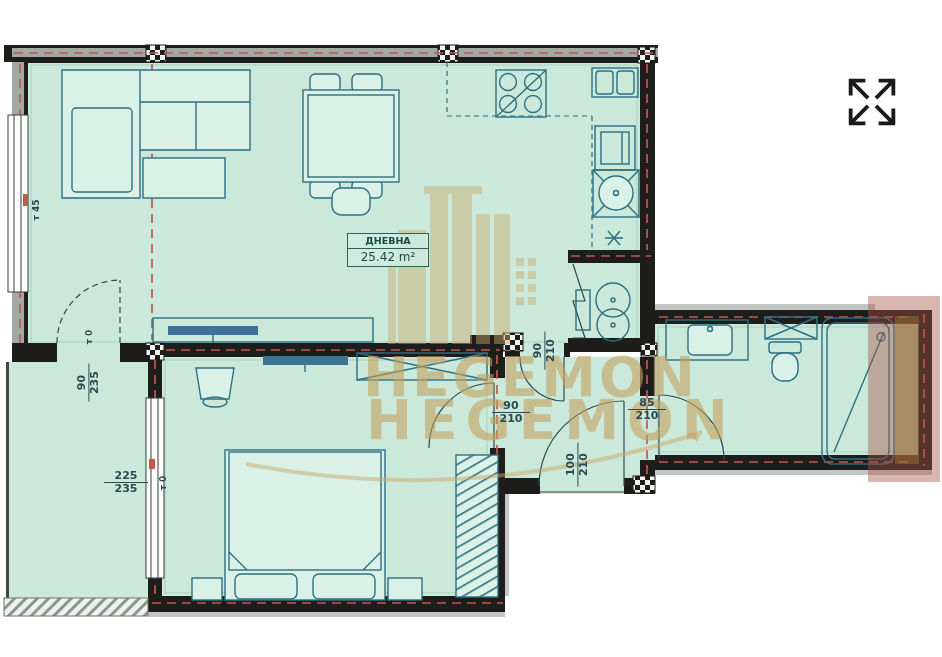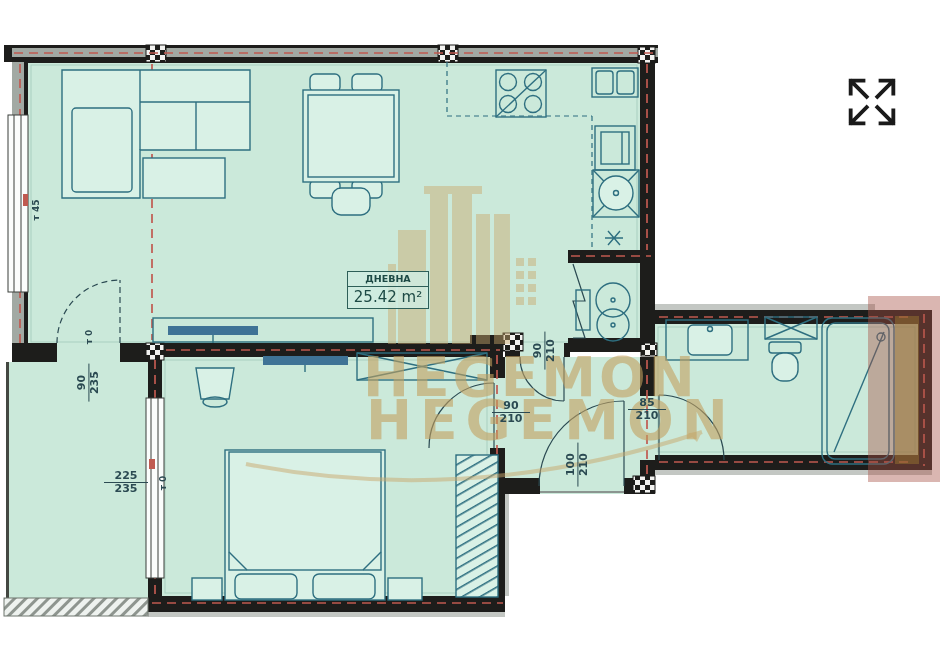--- a/index.html
+++ b/index.html
@@ -26,21 +26,21 @@
   .dashfur{fill:none;stroke:var(--line-teal);stroke-width:1.2;stroke-dasharray:5 4;}
   .doorarc{fill:none;stroke:#2b4a52;stroke-width:1.2;}
   .doordash{fill:none;stroke:#2b4a52;stroke-width:1.2;stroke-dasharray:6 4;}
   .gold{fill:var(--watermark-gold);}
   .goldline{fill:none;stroke:var(--watermark-gold);stroke-width:4;}
   
   .roomlabel{position:absolute;border:1.5px solid #2e5f58;background:rgba(208,236,224,.85);
              color:var(--label-ink);text-align:center;z-index:6;}
   .roomlabel .nm{display:block;font-weight:700;font-size:9.5px;line-height:1.25;
                  border-bottom:1.5px solid #2e5f58;padding:1px 4px;white-space:nowrap;}
-  .roomlabel .ar{display:block;font-size:15px;line-height:1.3;padding:1px 4px;white-space:nowrap;}
+  .roomlabel .ar{display:block;font-size:12px;line-height:1.3;padding:1px 4px;white-space:nowrap;}
   .dim{position:absolute;color:#2b4a52;font-size:11px;font-weight:600;text-align:center;
        line-height:1.1;z-index:6;}
   .dim .n{display:block;border-bottom:1.2px solid #2b4a52;padding:0 3px;}
   .dim .d{display:block;}
   .rot{transform:rotate(-90deg);transform-origin:center center;}
   .hgt{position:absolute;color:#2b4a52;font-size:9px;font-weight:600;z-index:6;
        transform:rotate(-90deg);transform-origin:center center;white-space:nowrap;}
   
   .wm1,.wm2{position:absolute;font-weight:800;color:rgba(195,160,95,.60);
             letter-spacing:3px;line-height:1;z-index:5;pointer-events:none;}
@@ -347,21 +347,21 @@
   </g>
   <g opacity="0.5">
     <path class="goldline" d="M246,464 Q470,508 702,432"></path>
     <path class="gold" d="M702,432 l-14,1 l9,9 z"></path>
   </g>
 </svg>
 
 <div class="wm1">HEGEMON</div>
 <div class="wm2">HEGEMON</div>
 
-<div class="roomlabel" style="left:347px;top:233px;width:80px;margin-top:38px;">
+<div class="roomlabel" style="left:347px;top:233px;width:80px;">
   <span class="nm">ДНЕВНА</span>
   <span class="ar">25.42 m²</span>
 </div>
 
 <div class="dim rot" style="left:70px;top:370px;width:38px;">
   <span class="n">90</span>
   <span class="d">235</span>
 </div>
 <div class="dim" style="left:104px;top:470px;width:44px;text-align:center;">
   <span class="n">225</span>

